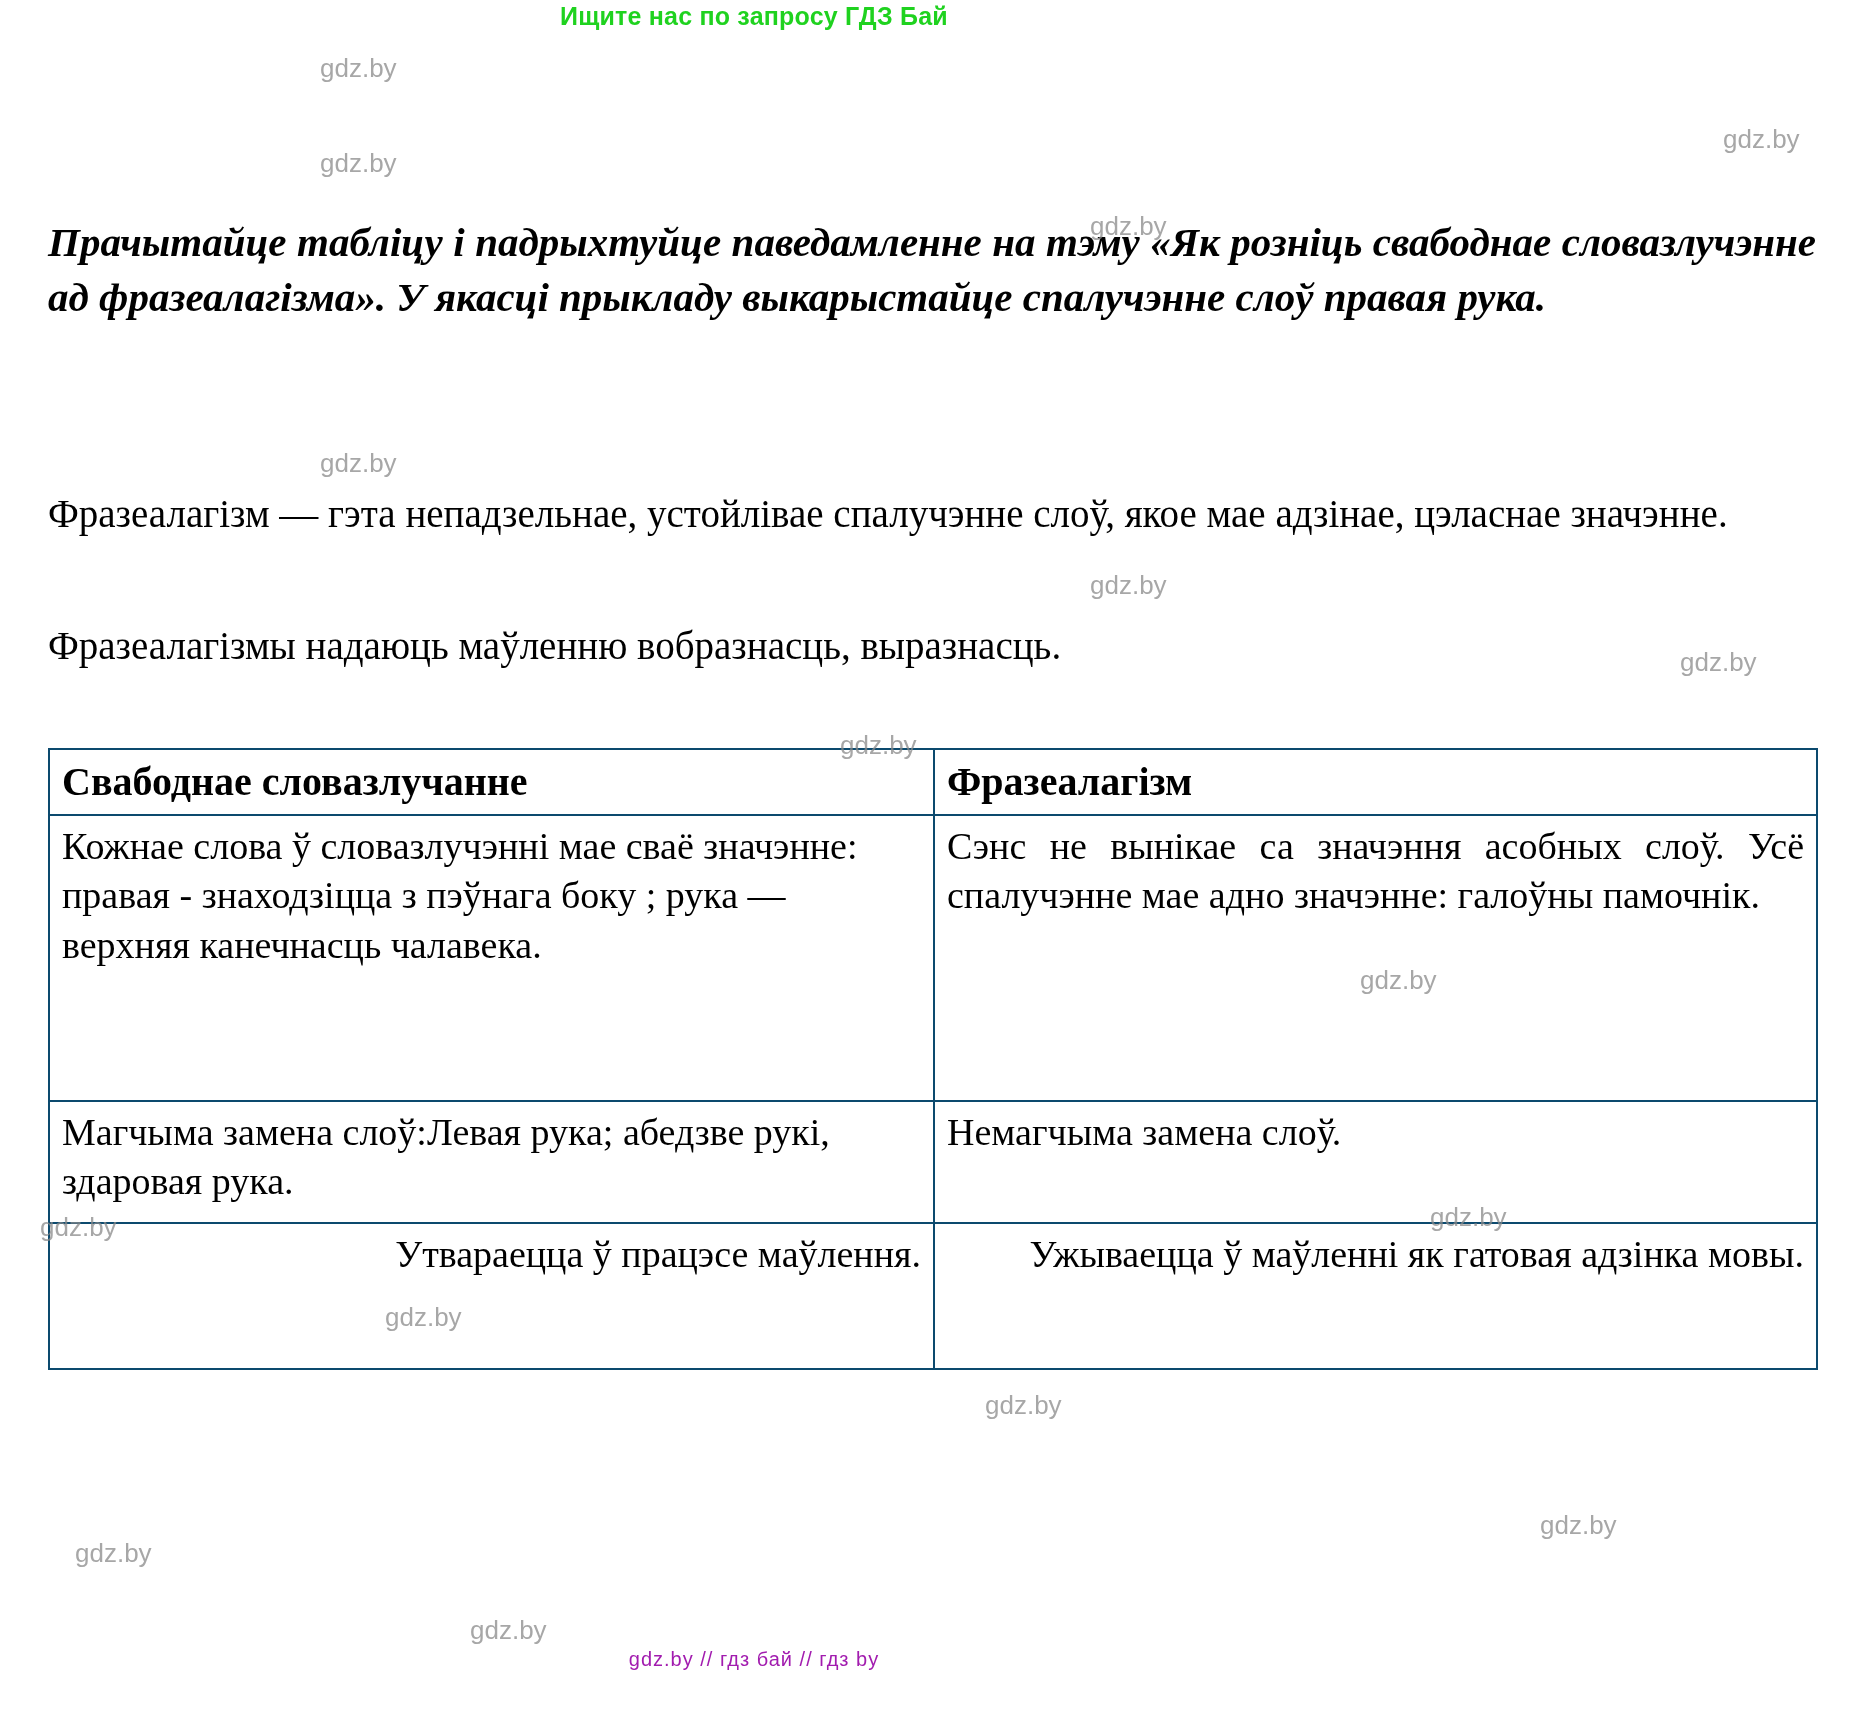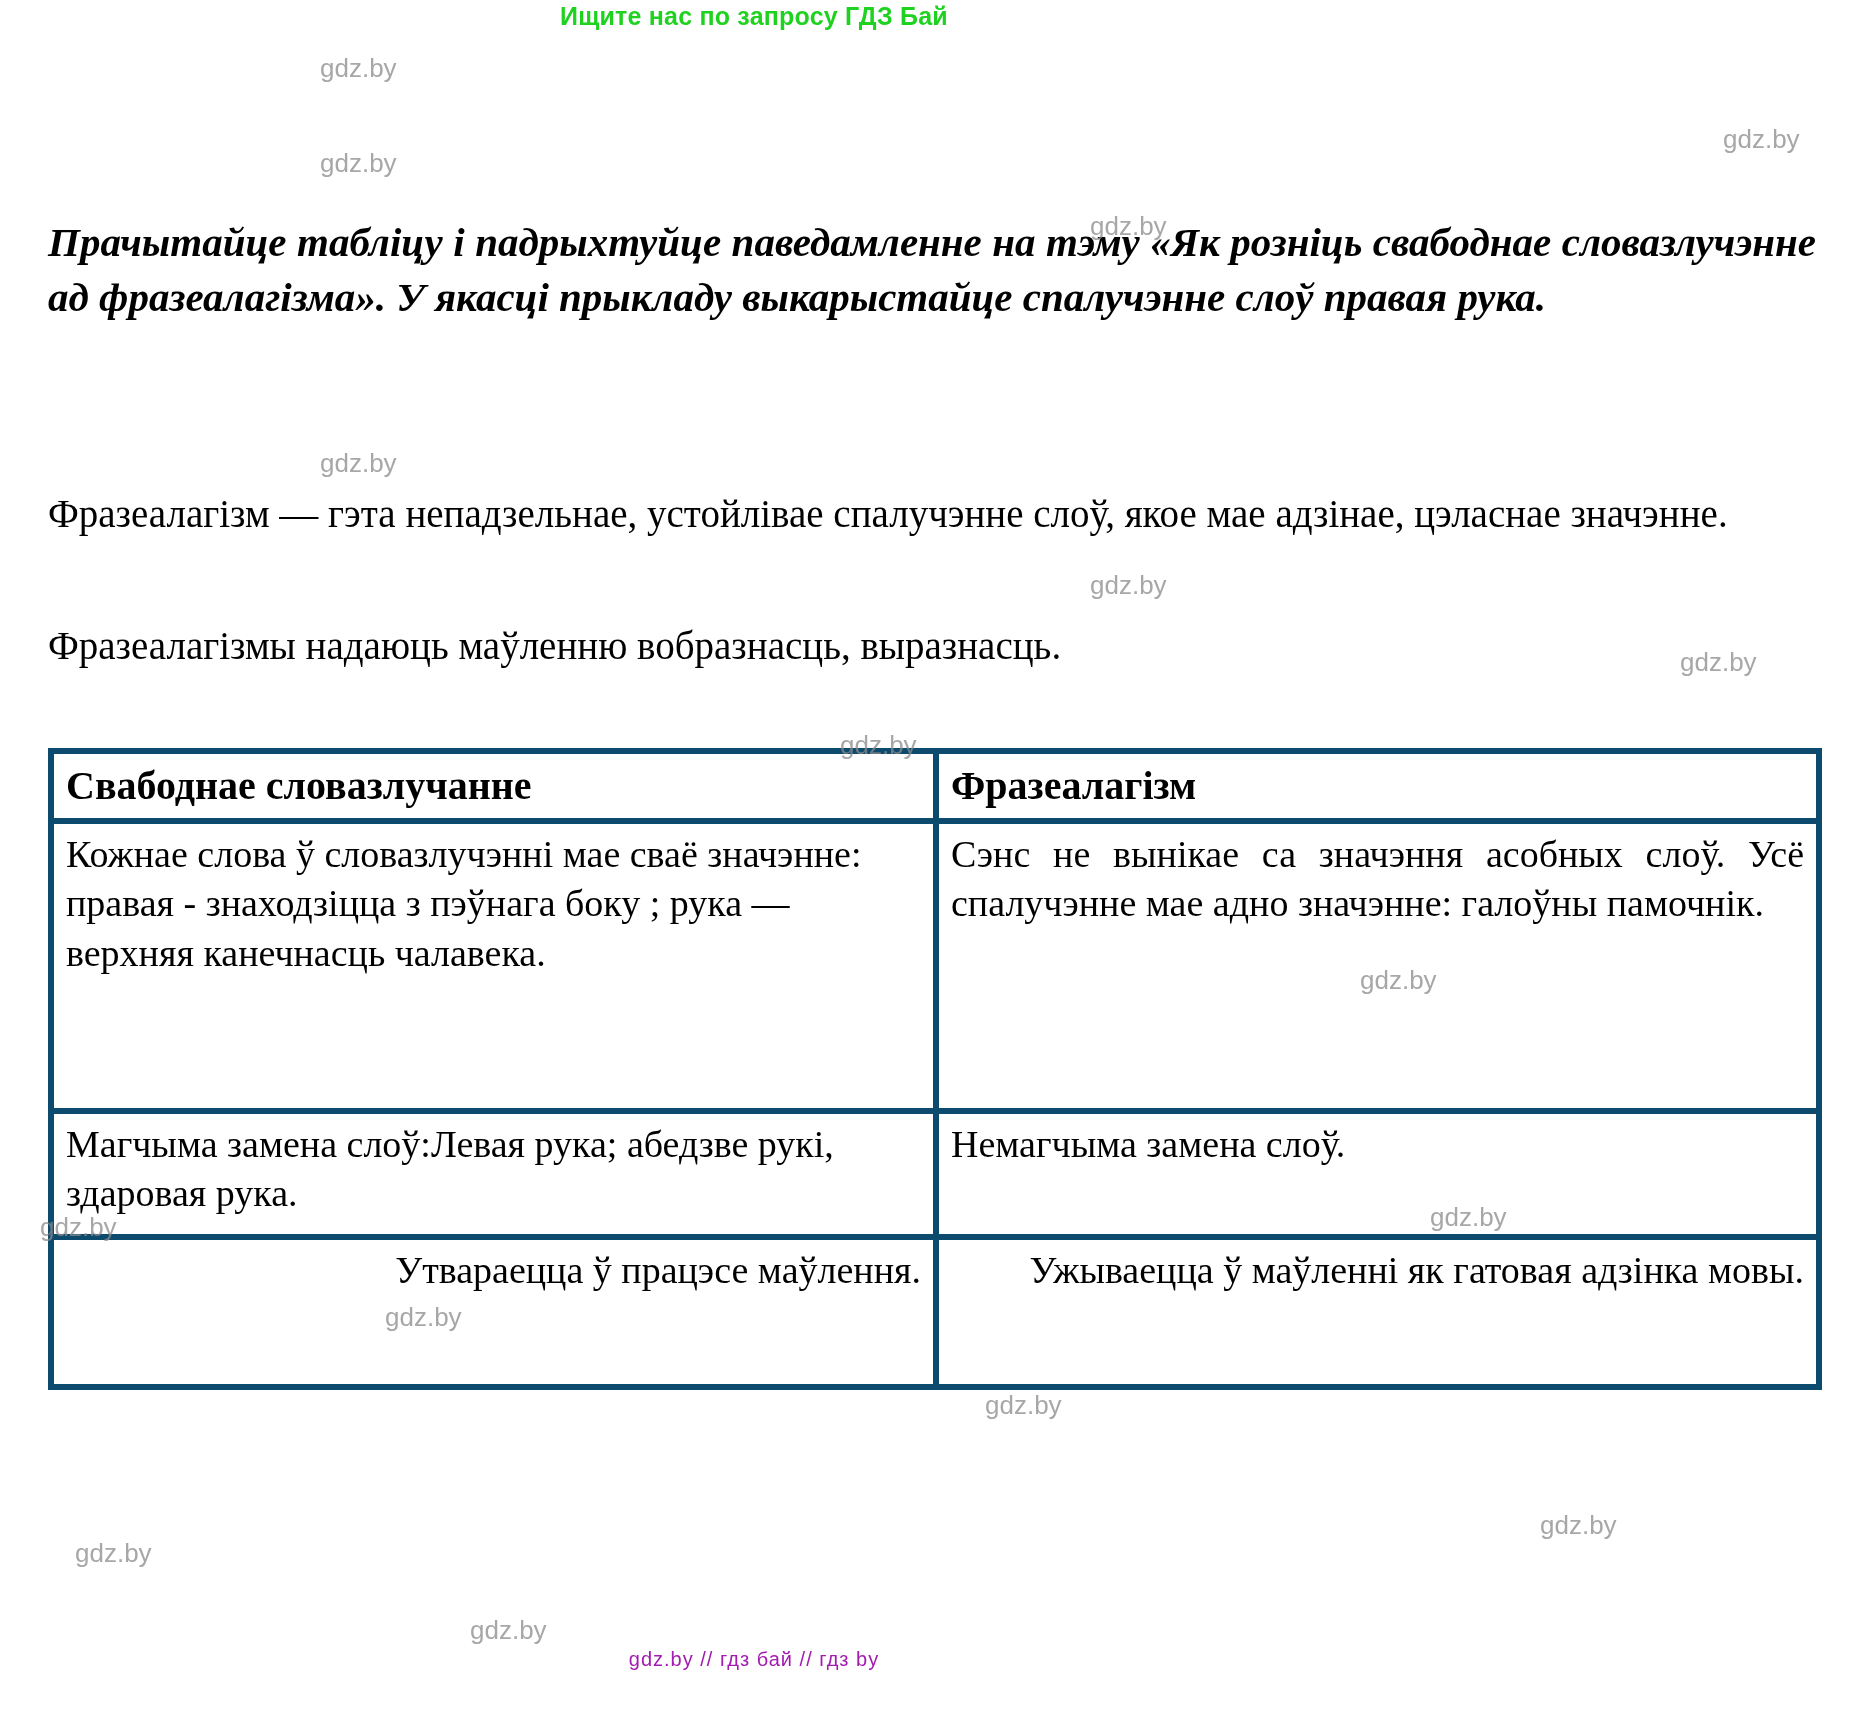--- a/index.html
+++ b/index.html
@@ -68,21 +68,21 @@
 
   table.cmp {
     position: absolute;
     top: 748px;
     left: 48px;
     width: 1768px;
     border-collapse: collapse;
     table-layout: fixed;
   }
   table.cmp td, table.cmp th {
-    border: 6px solid #0c4a6e;
+    border: 2px solid #0c4a6e;
     vertical-align: top;
     padding: 6px 12px 10px 12px;
     font-size: 38px;
     line-height: 1.30;
     font-family: "Liberation Serif", serif;
   }
   table.cmp th {
     font-weight: bold;
     text-align: left;
     font-size: 40px;

